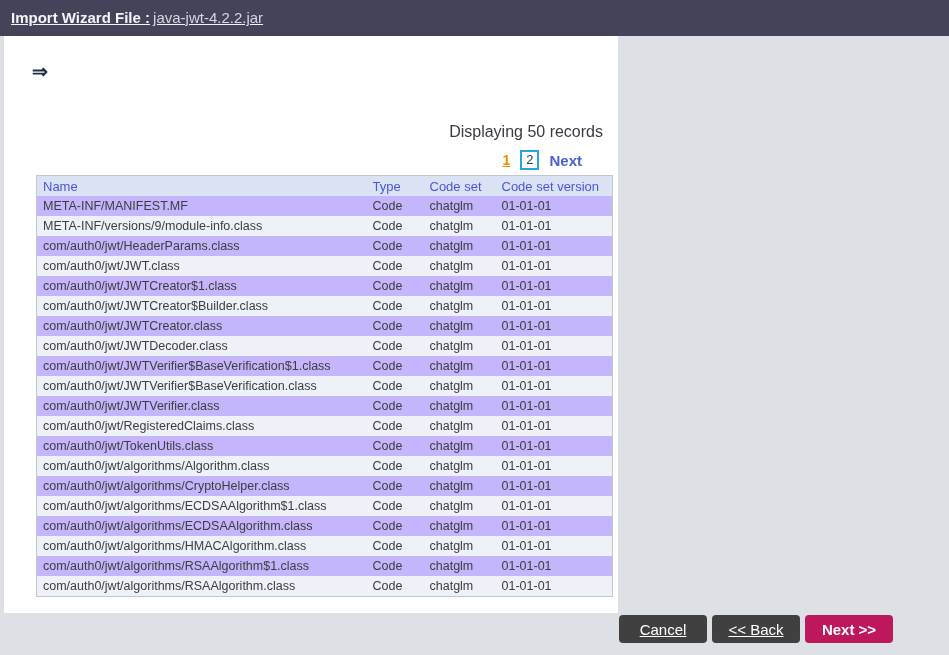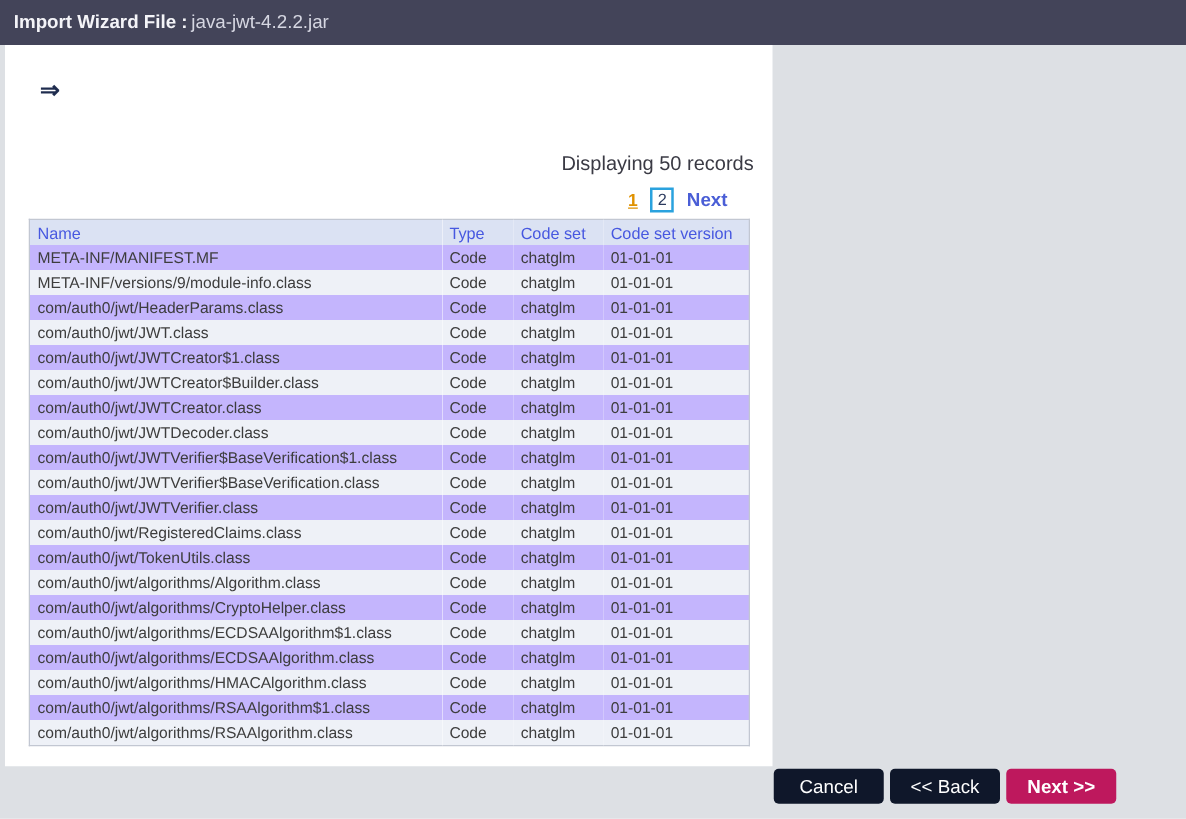--- a/index.html
+++ b/index.html
@@ -13,20 +13,21 @@
   
   .titlebar {
     position:absolute; top:0; left:0;
     width:100%; height:36px;
     background:#434459;
     color:#f4f4f8;
     font-size:15px; line-height:36px;
     padding-left:11px;
     box-sizing:border-box;
     white-space:nowrap;
+    text-decoration:underline;
   }
   .tb-label { font-weight:bold; }
   .tb-file  { color:#d6d7e2; margin-left:3px; }
 
   
   .panel {
     position:absolute; left:4px; top:36px;
     width:614px; height:577px;
     background:#ffffff;
     overflow:hidden;
@@ -55,21 +56,21 @@
   .page-current {
     border:2px solid #2aa2de;
     color:#2b3a5e; background:#ffffff;
     padding:0 4px; line-height:16px; font-size:13px;
     display:inline-block;
   }
   .next-link { color:#4a5ed6; font-size:15px; cursor:pointer;font-weight:bold; }
 
   
   table.grid {
-    position:absolute; left:19px; top:139px;
+    position:absolute; left:32px; top:139px;
     width:576px;
     border-collapse:collapse; table-layout:fixed;
     border:1px solid #c2c7d2;
   }
   .grid th {
     background:#dbe2f3; color:#4758e0;
     font-weight:normal; text-align:left;
     font-size:13px; height:20px; padding:0 6px;
     white-space:nowrap; overflow:hidden;
     cursor:pointer;
@@ -88,21 +89,21 @@
     display:flex; gap:5px;
   }
   .btn {
     width:88px; height:28px;
     border:none; border-radius:4px;
     color:#ffffff; font-size:15px;
     font-family:"Liberation Sans", sans-serif;
     cursor:pointer;
     padding:0;
   }
-  .btn.gray { background:#0f172a; }
+  .btn.gray { background:#404040;text-decoration:underline; }
   .btn.blue { background:#be185d; font-weight:bold; }
 </style>
 </head>
 <body>
 
 <div class="titlebar">
   <span class="tb-label">Import Wizard File :</span><span class="tb-file">java-jwt-4.2.2.jar</span>
 </div>
 
 <div class="panel">

